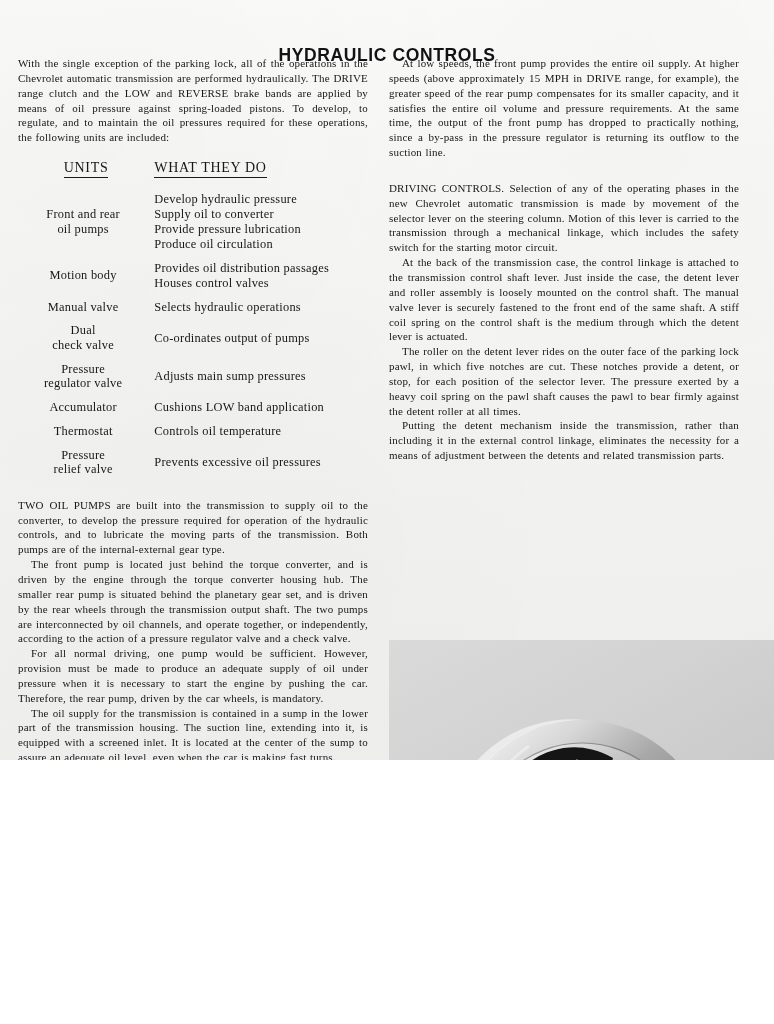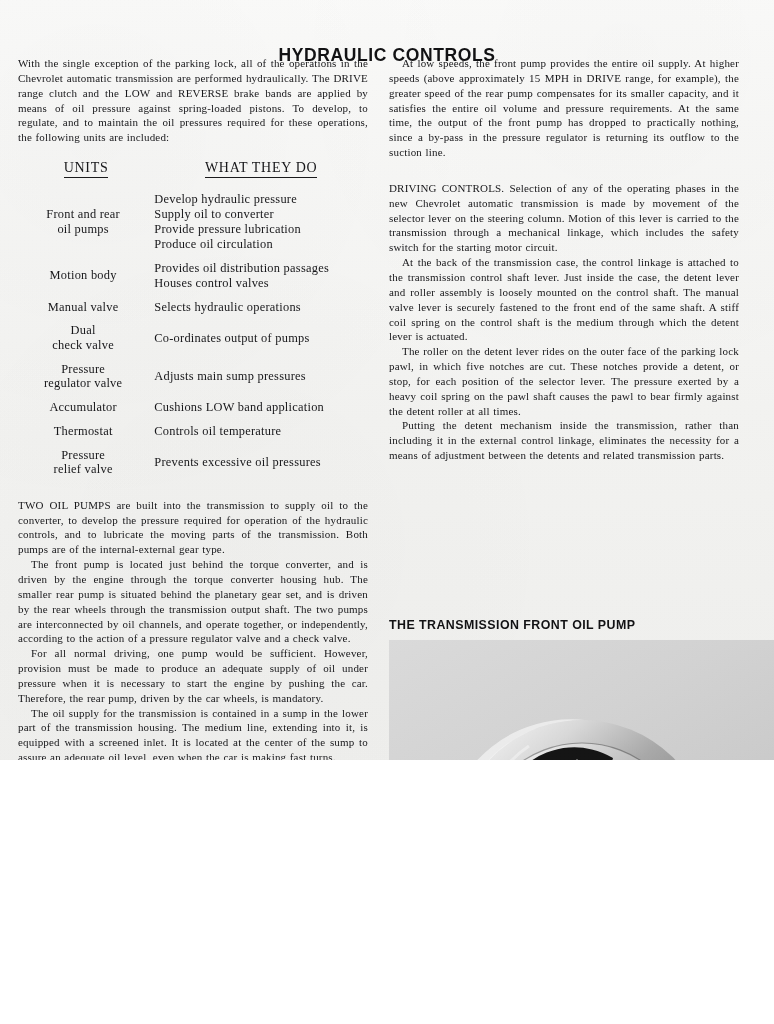--- a/index.html
+++ b/index.html
@@ -91,21 +91,21 @@
     font-size: 14px;
     padding: 0 0 1px 0;
     letter-spacing: 0.7px;
   }
   #units-table th .ul {
     display: inline-block;
     border-bottom: 1.3px solid #1a1a1c;
     padding-bottom: 1px;
   }
   #units-table th.c-unit { width: 132px; text-align: center; }
-  #units-table th.c-do   { width: 218px; text-align: center; }
+  #units-table th.c-do   { width: 218px; text-align: left; }
   #units-table td {
     vertical-align: middle;
     padding: 0;
   }
   #units-table td.c-unit {
     width: 132px;
     text-align: center;
     line-height: 14.6px;
     white-space: pre-line;
     padding-right: 6px;
@@ -223,37 +223,36 @@
         </tr>
       </tbody>
     </table>
 
     <p class="body gap-before smallcaps-lead">TWO OIL PUMPS are built into the transmission to supply oil to the converter, to develop the pressure required for operation of the hydraulic controls, and to lubricate the moving parts of the transmission. Both pumps are of the internal-external gear type.</p>
 
     <p class="body indent">The front pump is located just behind the torque converter, and is driven by the engine through the torque converter housing hub. The smaller rear pump is situated behind the planetary gear set, and is driven by the rear wheels through the transmission output shaft. The two pumps are interconnected by oil channels, and operate together, or independently, according to the action of a pressure regulator valve and a check valve.</p>
 
     <p class="body indent">For all normal driving, one pump would be sufficient. However, provision must be made to produce an adequate supply of oil under pressure when it is necessary to start the engine by pushing the car. Therefore, the rear pump, driven by the car wheels, is mandatory.</p>
 
-    <p class="body indent">The oil supply for the transmission is contained in a sump in the lower part of the transmission housing. The medium line, extending into it, is equipped with a screened inlet. It is located at the center of the sump to assure an adequate oil level, even when the car is making fast turns.</p>
+    <p class="body indent">The oil supply for the transmission is contained in a sump in the lower part of the transmission housing. The suction line, extending into it, is equipped with a screened inlet. It is located at the center of the sump to assure an adequate oil level, even when the car is making fast turns.</p>
   </div>
 
   <div id="col-right">
 
     <p class="body indent">At low speeds, the front pump provides the entire oil supply. At higher speeds (above approximately 15 MPH in DRIVE range, for example), the greater speed of the rear pump compensates for its smaller capacity, and it satisfies the entire oil volume and pressure requirements. At the same time, the output of the front pump has dropped to practically nothing, since a by-pass in the pressure regulator is returning its outflow to the suction line.</p>
 
     <p class="body gap-before">DRIVING CONTROLS. Selection of any of the operating phases in the new Chevrolet automatic transmission is made by movement of the selector lever on the steering column. Motion of this lever is carried to the transmission through a mechanical linkage, which includes the safety switch for the starting motor circuit.</p>
 
     <p class="body indent">At the back of the transmission case, the control linkage is attached to the transmission control shaft lever. Just inside the case, the detent lever and roller assembly is loosely mounted on the control shaft. The manual valve lever is securely fastened to the front end of the same shaft. A stiff coil spring on the control shaft is the medium through which the detent lever is actuated.</p>
 
     <p class="body indent">The roller on the detent lever rides on the outer face of the parking lock pawl, in which five notches are cut. These notches provide a detent, or stop, for each position of the selector lever. The pressure exerted by a heavy coil spring on the pawl shaft causes the pawl to bear firmly against the detent roller at all times.</p>
 
     <p class="body indent">Putting the detent mechanism inside the transmission, rather than including it in the external control linkage, eliminates the necessity for a means of adjustment between the detents and related transmission parts.</p>
   </div>
 
-  <h2 id="photo-header">THE TRANSMISSION FRONT OIL PUMP</h2>
 
   <div id="photo">
     <svg viewBox="0 0 385 384" xmlns="http://www.w3.org/2000/svg">
       <defs>
 
         <linearGradient id="bg" x1="0" y1="0" x2="0.55" y2="1">
           <stop offset="0%" stop-color="#dadada"></stop>
           <stop offset="38%" stop-color="#d2d2d2"></stop>
           <stop offset="72%" stop-color="#c9c9c9"></stop>
           <stop offset="100%" stop-color="#c1c1c1"></stop>

